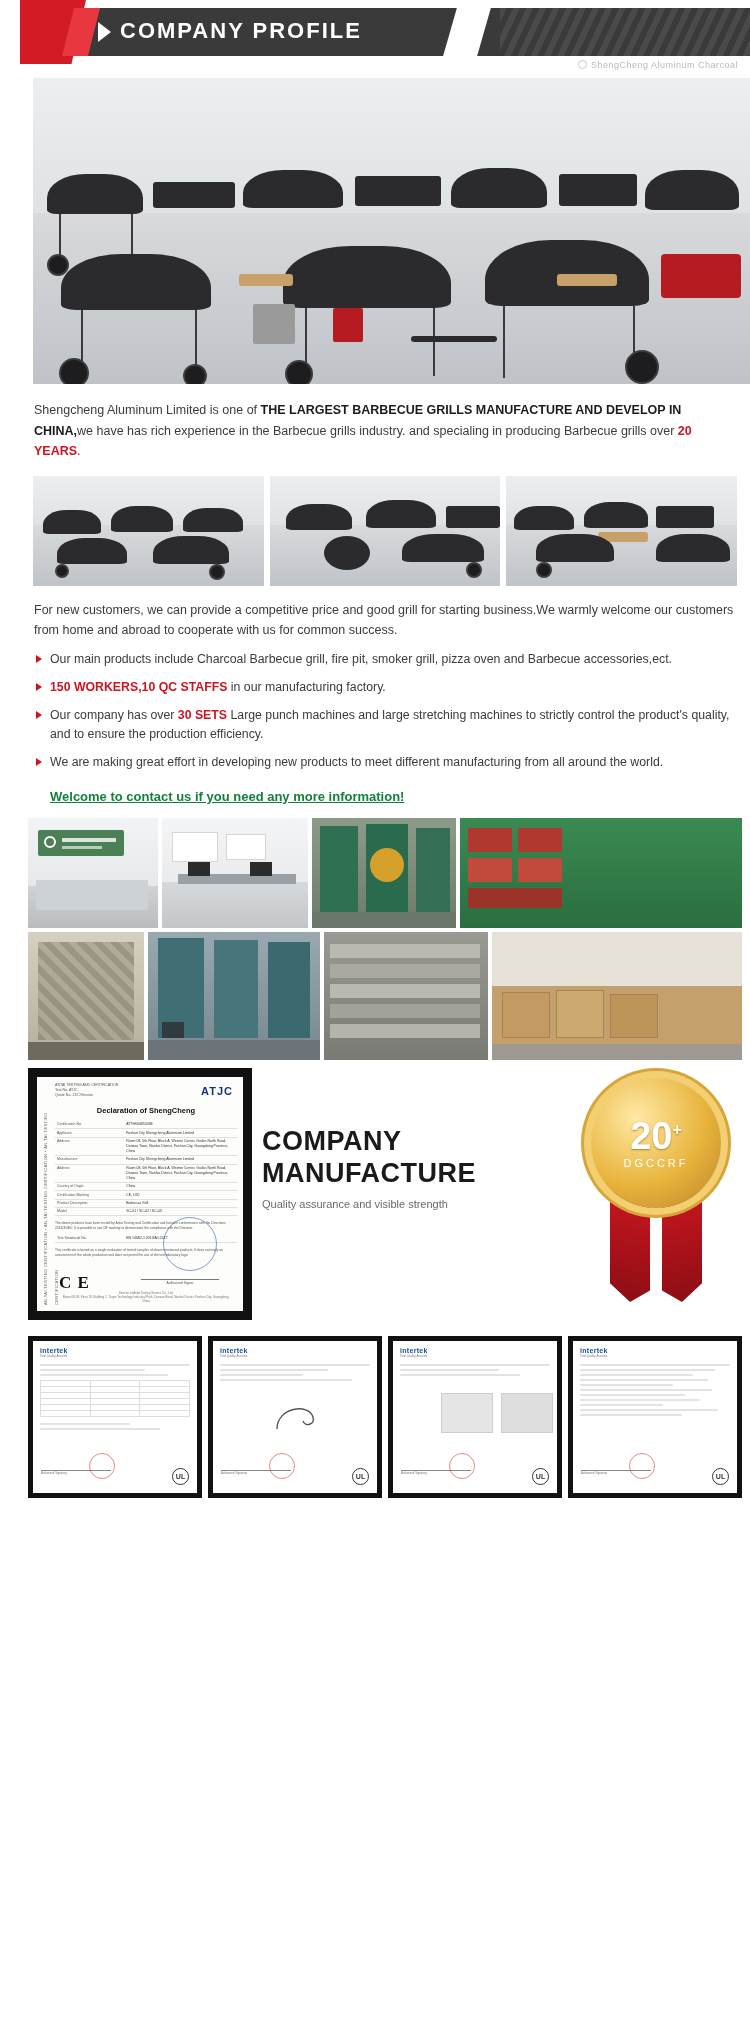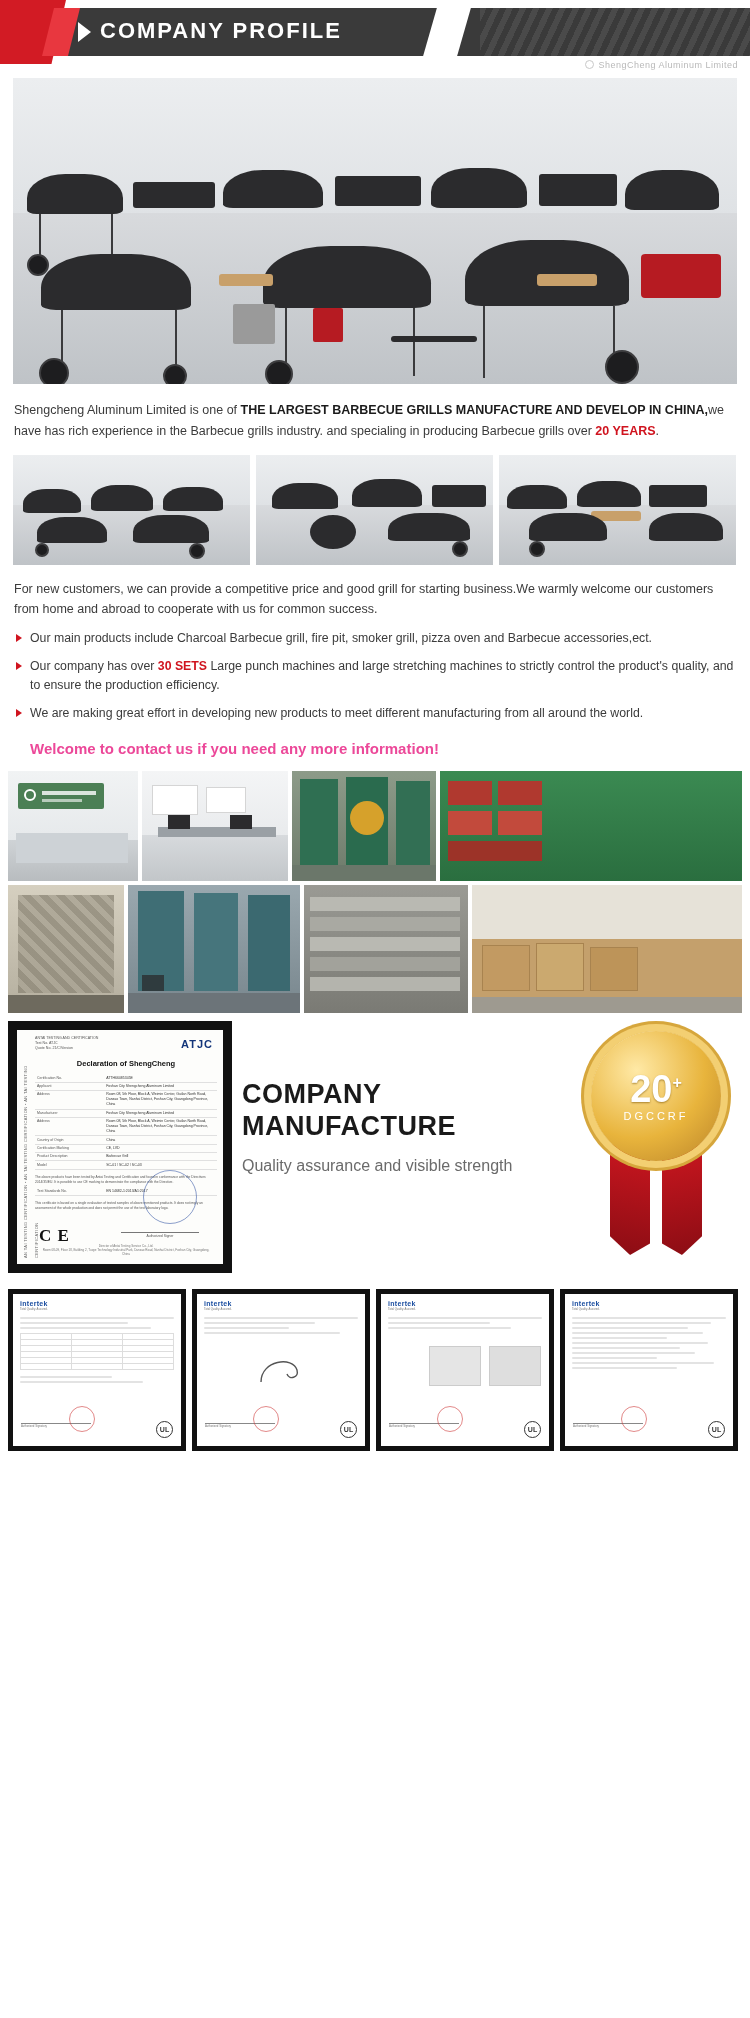--- a/index.html
+++ b/index.html
@@ -2,21 +2,21 @@
 <html><head>
 <meta charset="utf-8">
 <style>
   * { box-sizing: border-box; margin: 0; padding: 0; }
   body {
     width: 750px;
     background: #ffffff;
     font-family: "Liberation Sans", sans-serif;
     color: #333;
   }
-  .page { width: 750px; position: relative; overflow: hidden; }
+  .page { width: 750px; position: relative; overflow: hidden; padding-left: 20px; }
 
   
   .header {
     position: relative;
     height: 78px;
     background: #ffffff;
     overflow: hidden;
   }
   .header-bar {
     position: absolute;
@@ -163,23 +163,24 @@
     content: "";
     position: absolute;
     left: 0; top: 5px;
     width: 0; height: 0;
     border-top: 4px solid transparent;
     border-bottom: 4px solid transparent;
     border-left: 6px solid #d0141f;
   }
   .welcome {
     padding: 4px 14px 14px 30px;
-    color: #ec4899;
-    font-size: 15px;
+    color: #15803d;
+    font-size: 13px;
     font-weight: bold;
+    text-decoration: underline;
   }
 
   
   .grid-top, .grid-bottom {
     display: flex;
     gap: 4px;
     margin: 0 8px 4px 8px;
   }
   .grid-top .photo { height: 110px; }
   .grid-bottom .photo { height: 128px; }
@@ -250,21 +251,21 @@
     width: 54px; height: 54px; border: 1.5px solid #2b4fa0;
     border-radius: 50%; opacity: .55;
   }
 
   .cert-right { flex: 1; position: relative; padding-top: 58px; }
   .cert-right h2 {
     font-size: 27px; font-weight: bold; color: #1a1a1a;
     line-height: 1.18; letter-spacing: .5px;
   }
   .cert-right .subtitle {
-    margin-top: 14px; font-size: 16px; color: #6a6a6a;
+    margin-top: 8px; font-size: 11px; color: #6a6a6a;
   }
   .badge {
     position: absolute; right: 6px; top: 6px;
     width: 160px; height: 228px;
   }
   .badge .ribbon-l, .badge .ribbon-r {
     position: absolute; bottom: 0; width: 40px; height: 108px;
     background: linear-gradient(#c8161f, #8d0d14);
   }
   .badge .ribbon-l { left: 34px; transform: skewY(10deg); clip-path: polygon(0 0,100% 0,100% 86%,50% 100%,0 86%); }
@@ -337,21 +338,21 @@
   <div class="header">
     <div class="header-bar">
       <div class="header-bar-stripes"></div>
     </div>
     <div class="header-white-slash"></div>
     <div class="header-red"></div>
     <div class="header-red2"></div>
     <div class="header-arrow"></div>
     <div class="header-title">COMPANY PROFILE</div>
     <div class="header-sub">
-      <span class="logo-mini"></span><span>ShengCheng Aluminum Limited</span>
+      <span class="logo-mini"></span><span>ShengCheng Aluminum Charcoal</span>
     </div>
   </div>
 
   <div class="photo hero">
     <div class="wall" style="height:44%"></div>
     <div class="floor" style="height:56%"></div>
 
     <div class="grill round" style="left:14px;top:96px;width:96px;height:40px;"></div>
     <div class="leg" style="left:26px;top:136px;height:46px;"></div>
       <div class="leg" style="left:98px;top:136px;height:46px;"></div>
@@ -423,20 +424,23 @@
     </div>
   </div>
 
   <div class="para2">For new customers, we can provide a competitive price and good grill for starting business.We warmly welcome our customers from home and abroad to cooperate with us for common success.</div>
 
   <ul class="bullets">
     <li>
       <span>Our main products include Charcoal Barbecue grill, fire pit, smoker grill, pizza oven and Barbecue accessories,ect.</span><b class="red"></b><span></span>
     </li>
     <li>
+      <span></span><b class="red">150 WORKERS,10 QC STAFFS</b><span> in our manufacturing factory.</span>
+    </li>
+    <li>
       <span>Our company has over </span><b class="red">30 SETS</b><span> Large punch machines and large stretching machines to strictly control the product's quality, and to ensure the production efficiency.</span>
     </li>
     <li>
       <span>We are making great effort in developing new products to meet different manufacturing from all around the world.</span><b class="red"></b><span></span>
     </li>
   </ul>
 
   <div class="welcome">Welcome to contact us if you need any more information!</div>
 
   <div class="grid-top">

